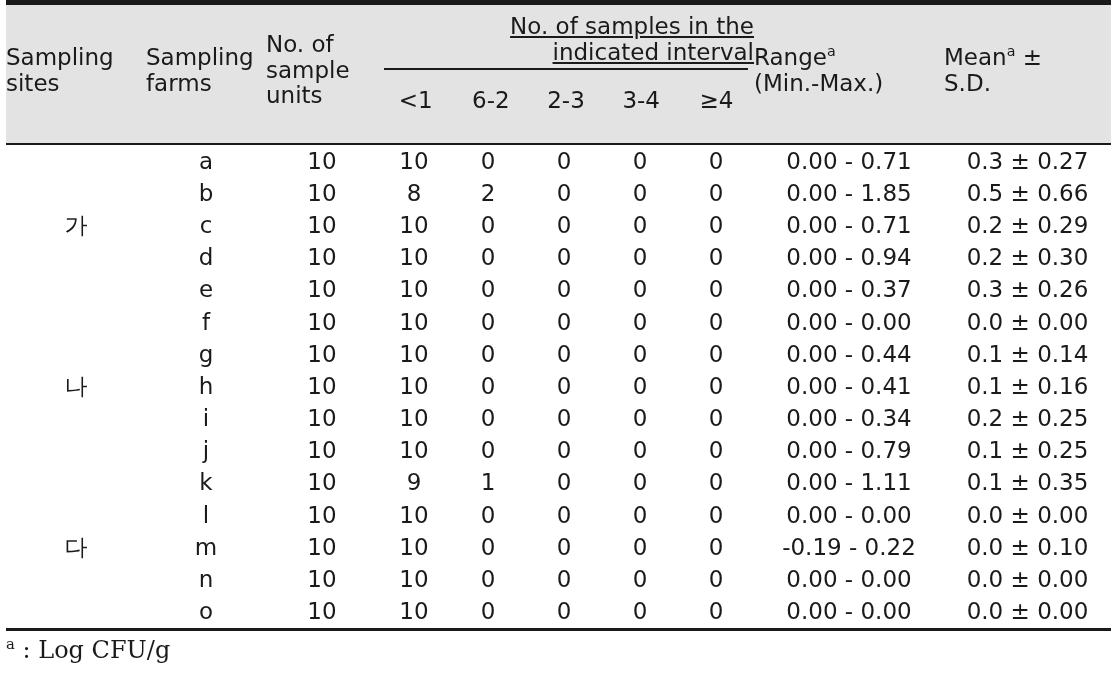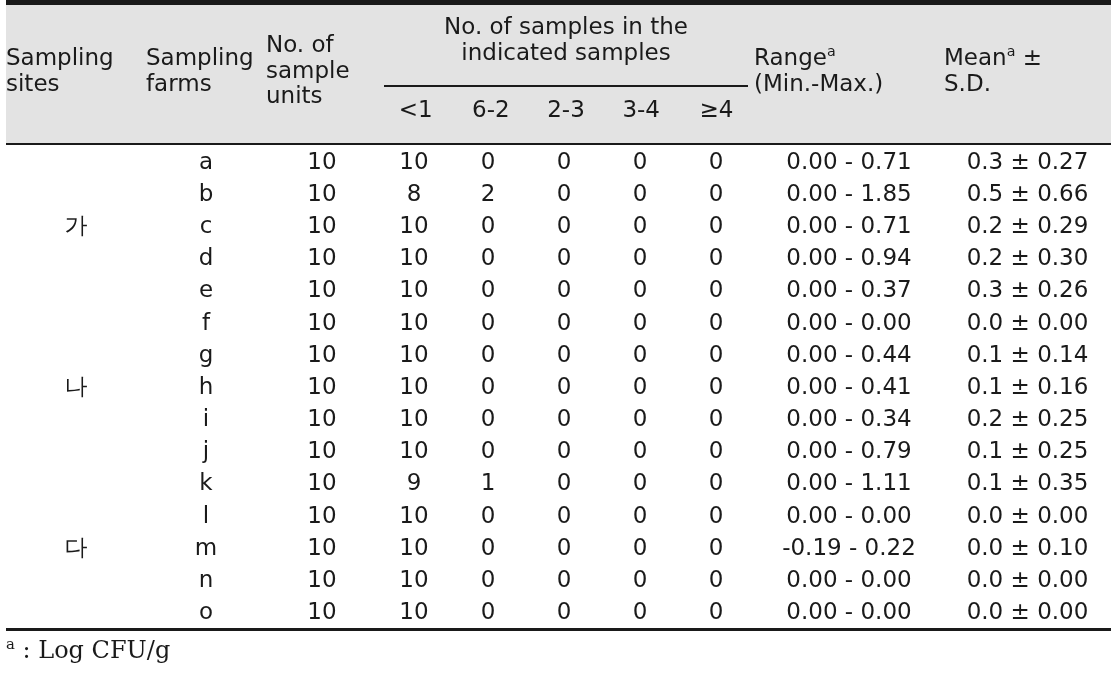--- a/index.html
+++ b/index.html
@@ -67,23 +67,24 @@
 
   
   .group-head {
     height: 138px;
     display: flex;
     flex-direction: column;
     box-sizing: border-box;
     padding-top: 8px;
   }
   .group-head-title {
-    text-align: center;
+    text-align: right;
     line-height: 1.13;
-    padding-bottom: 20px;
+    padding-bottom: 3px;
+    text-decoration: underline;
   }
   .group-head-rule {
     border-top: 2px solid #1a1a1a;
     margin: 0 6px 0 6px;
   }
   .group-head-subs {
     display: flex;
     flex: 1 1 auto;
     align-items: center;
   }
@@ -186,21 +187,21 @@
             <span class="hdr-line">No. of</span>
             <span class="hdr-line">sample</span>
             <span class="hdr-line">units</span>
           </div>
         </th>
 
         <th class="top-rule bottom-rule" colspan="5">
           <div class="group-head">
             <div class="group-head-title">
               <span class="hdr-line">No. of samples in the</span>
-              <span class="hdr-line">indicated samples</span>
+              <span class="hdr-line">indicated interval</span>
             </div>
             <div class="group-head-rule"></div>
             <div class="group-head-subs">
               <span>&lt;1</span>
               <span>6-2</span>
               <span>2-3</span>
               <span>3-4</span>
               <span>≥4</span>
             </div>
           </div>

